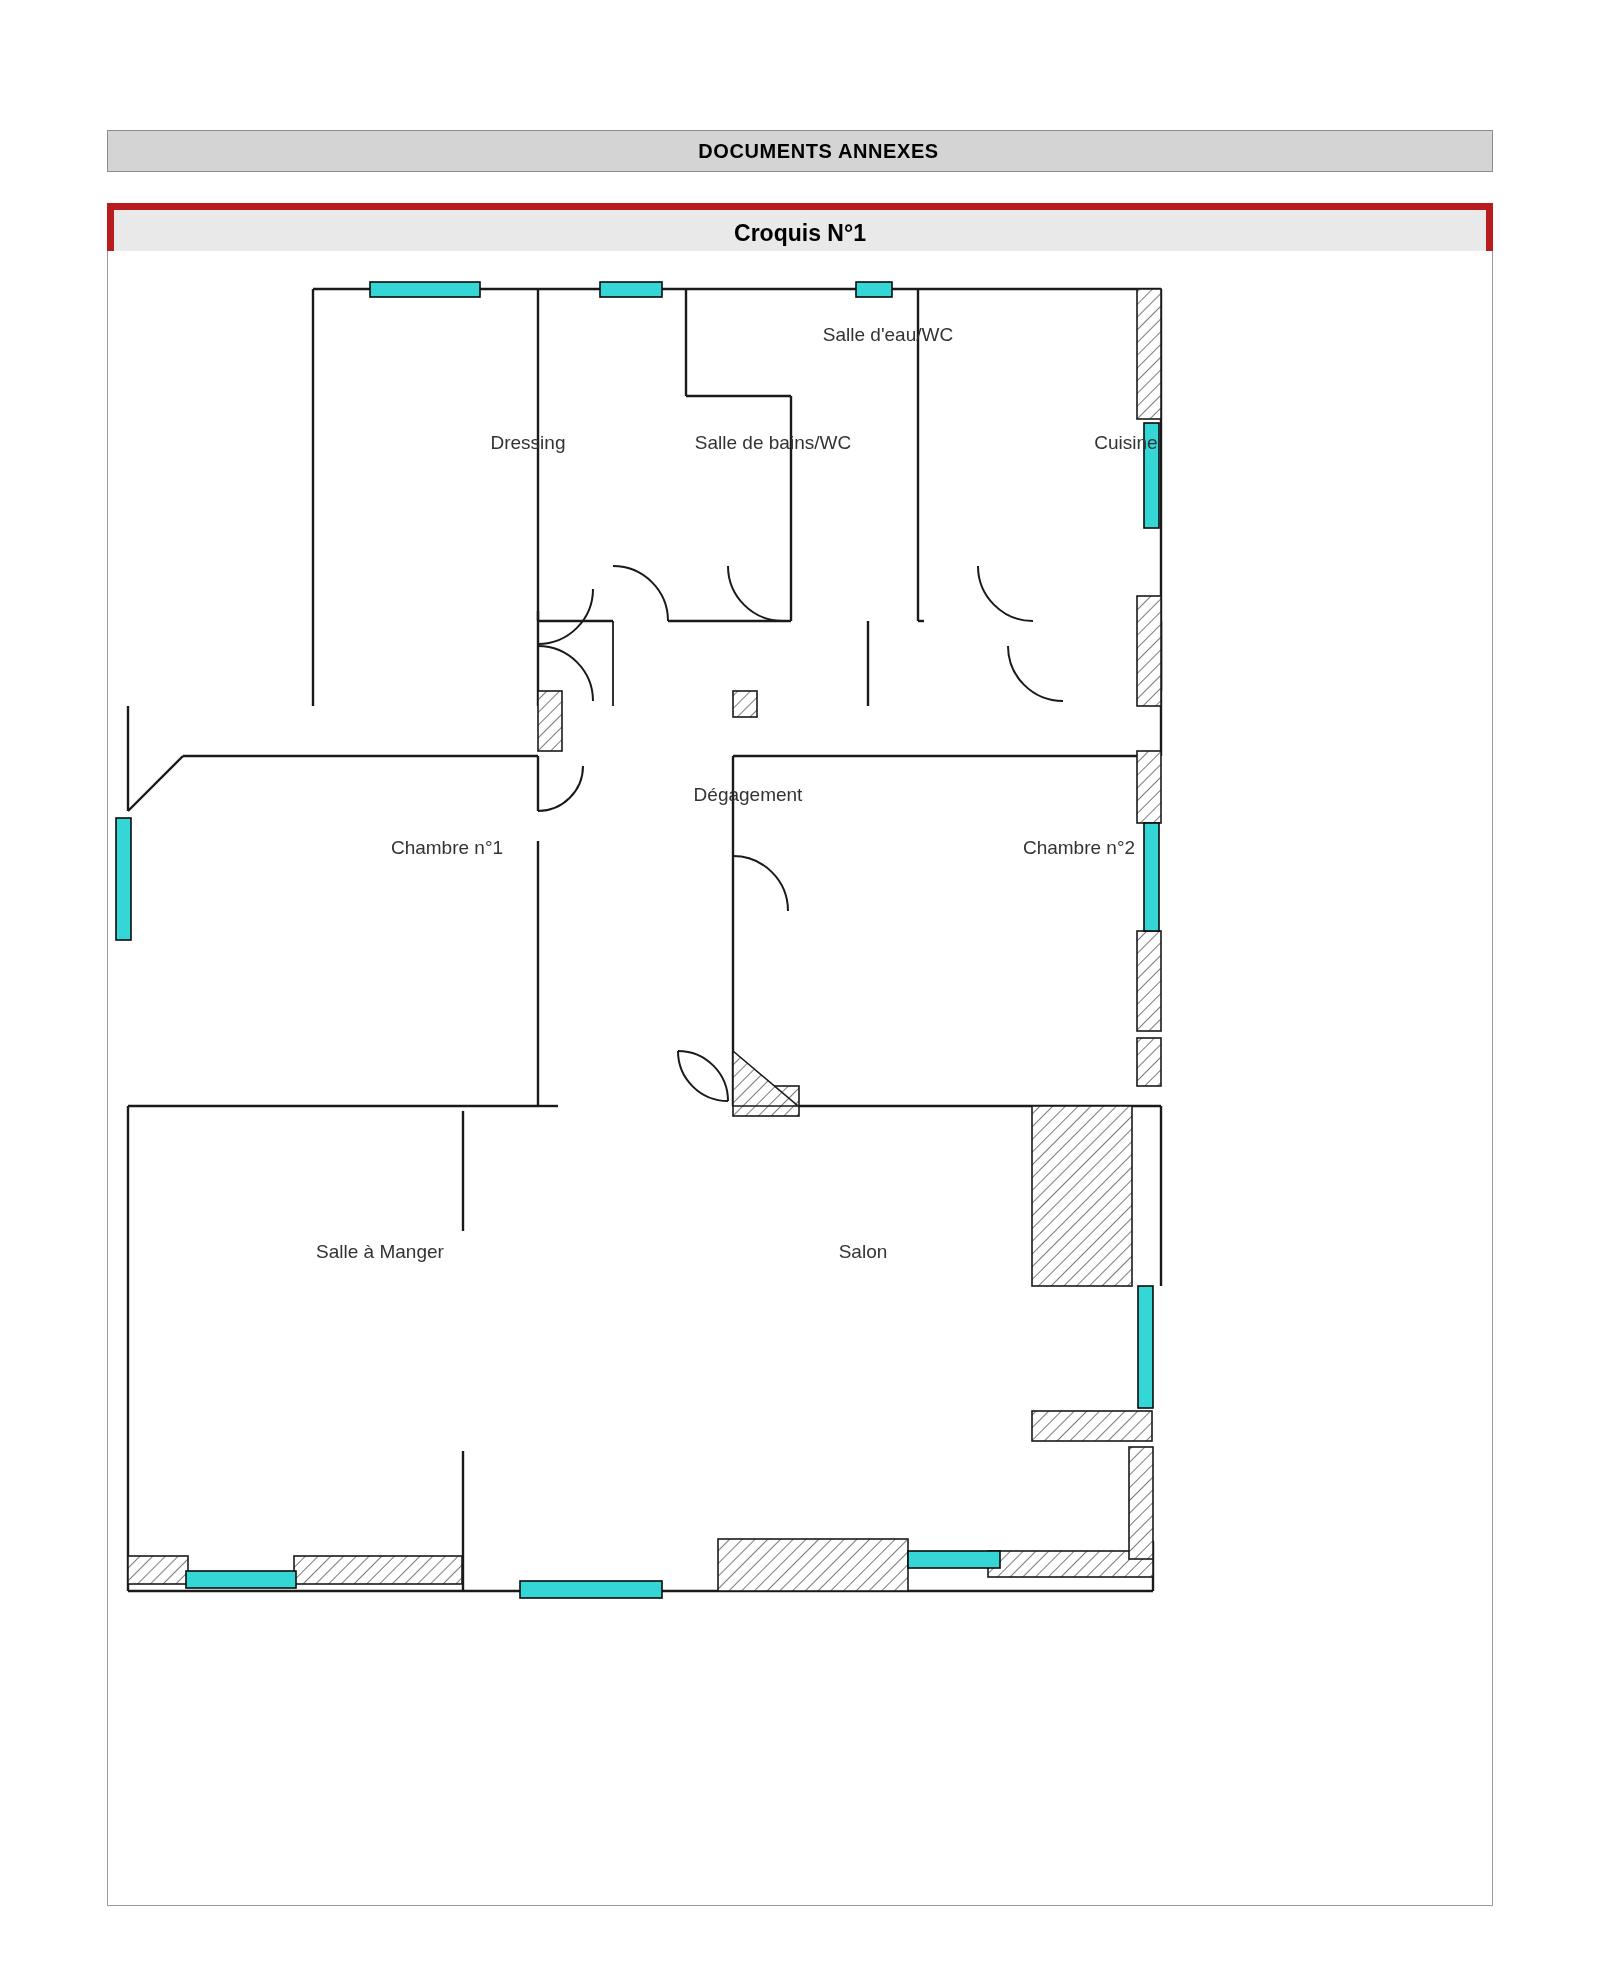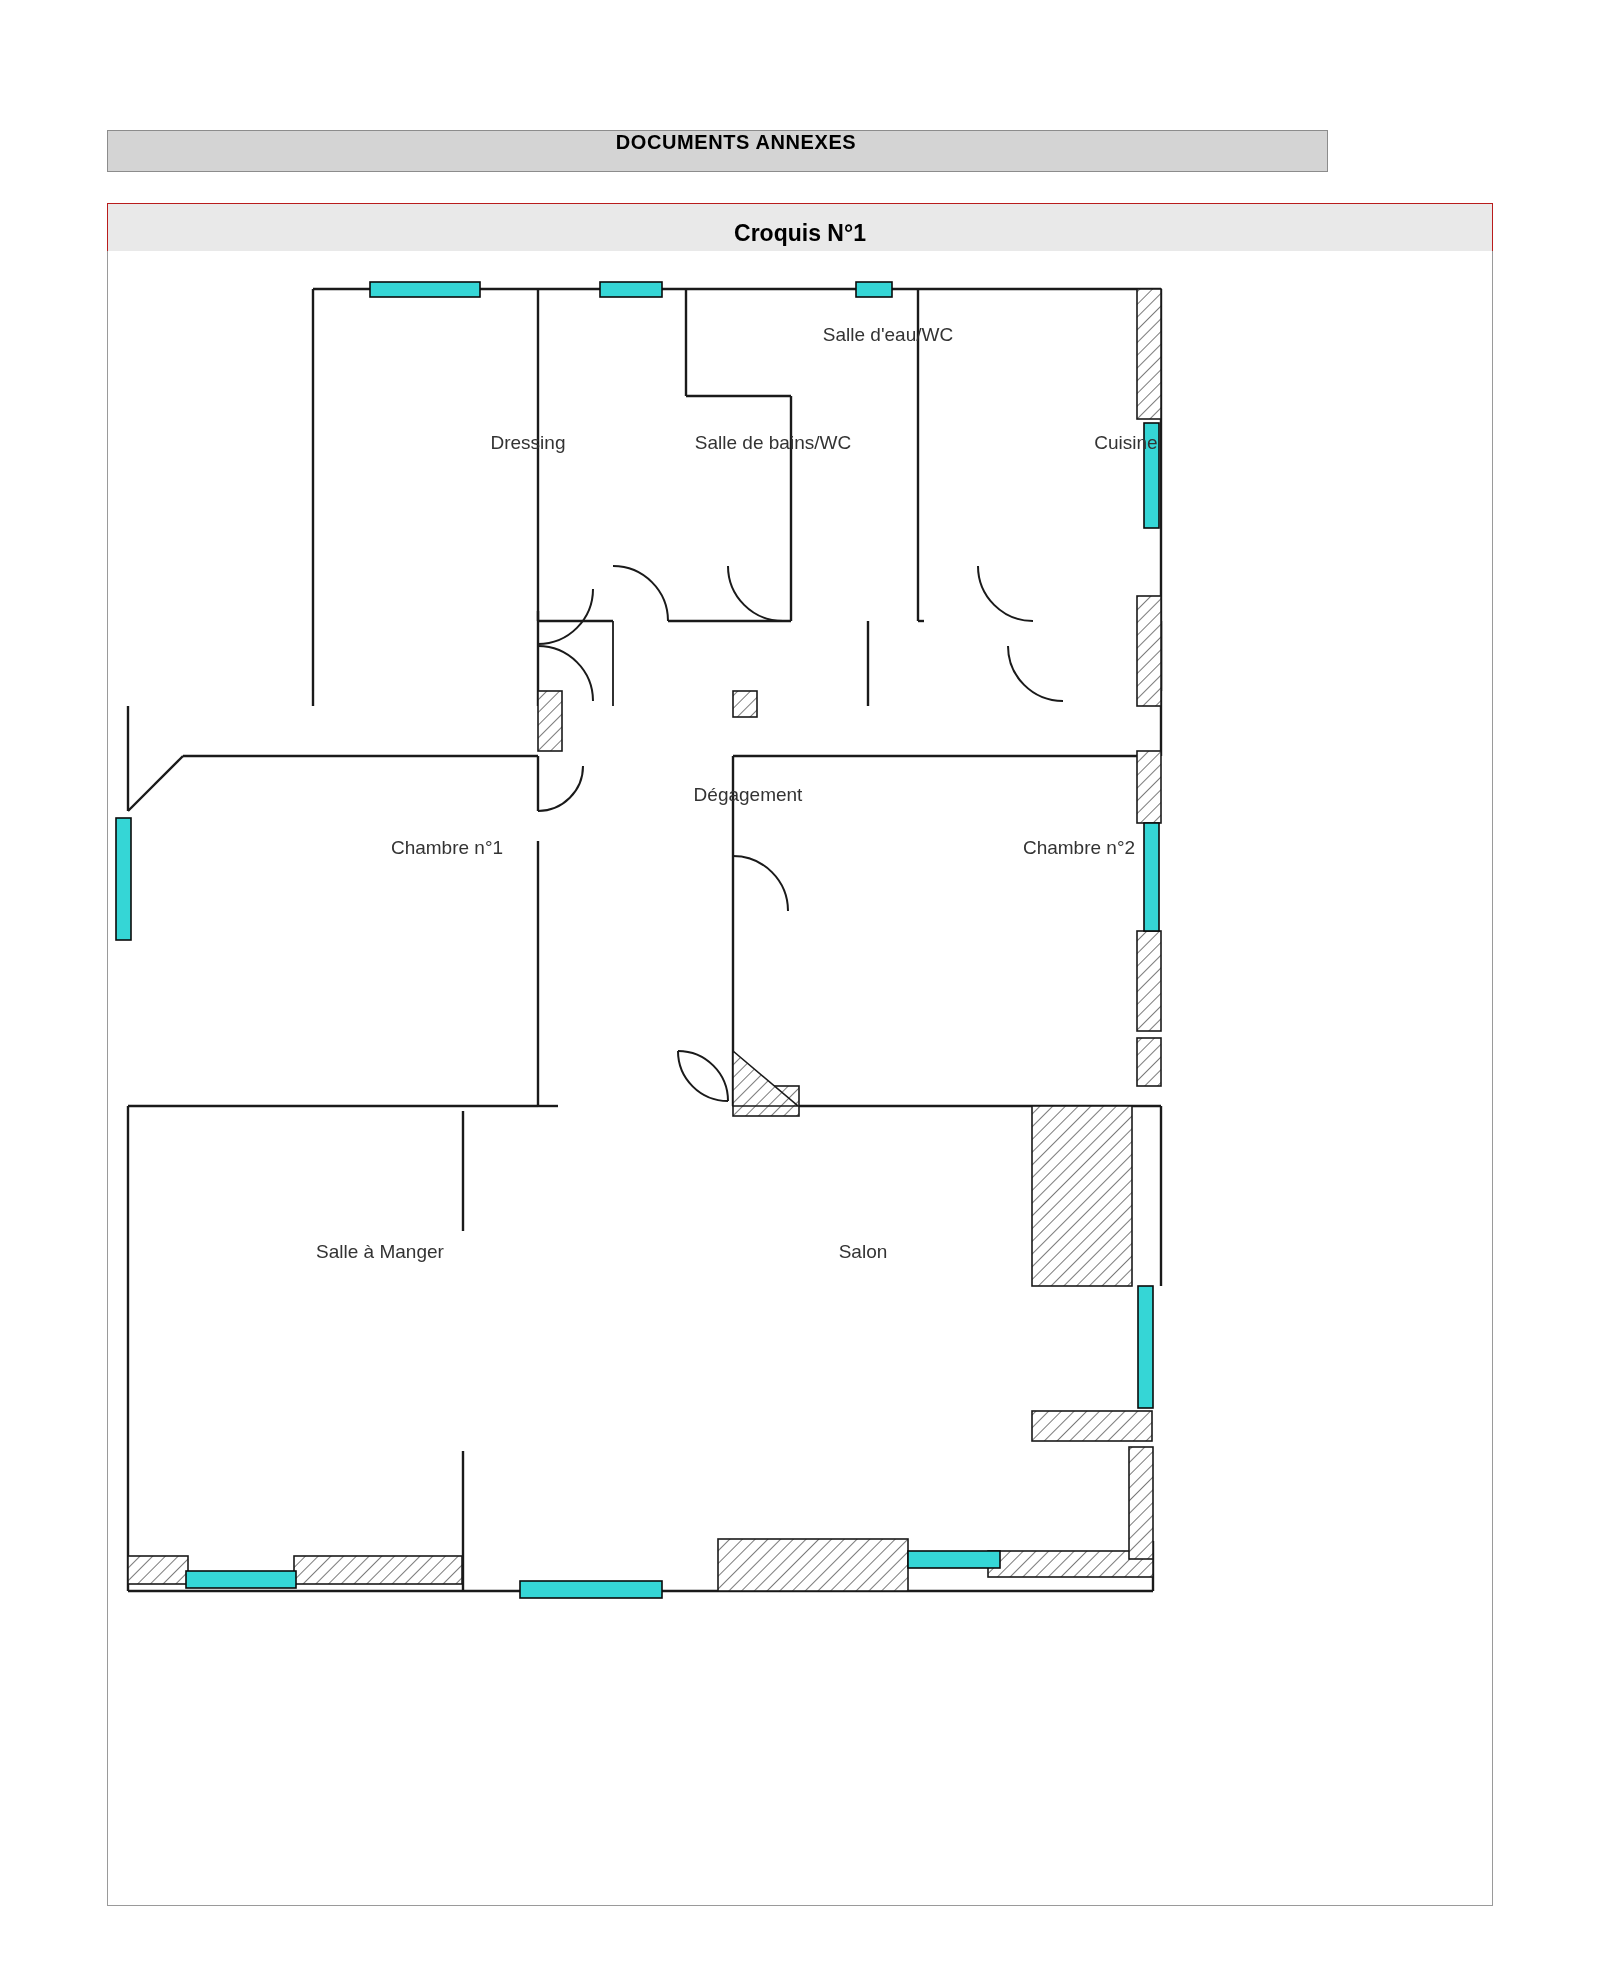--- a/index.html
+++ b/index.html
@@ -18,44 +18,44 @@
     position: absolute;
     left: 0; top: 0;
     width: 1600px;
     height: 1964px;
   }
   
   .banner {
     position: absolute;
     left: 107px;
     top: 130px;
-    width: 1221px;
+    width: 1386px;
     height: 42px;
     background: #d4d4d4;
     border: 1px solid #8c8c8c;
     box-sizing: border-box;
     display: flex;
-    align-items: flex-start;
+    align-items: center;
     justify-content: center;
     padding-left: 37px;
   }
   .banner span {
     font-size: 20px;
     font-weight: bold;
     letter-spacing: 0.6px;
     color: #000;
   }
   .subbanner {
     position: absolute;
     left: 107px;
     top: 203px;
     width: 1386px;
     height: 60px;
     background: #e9e9e9;
-    border: 1px solid #b91c1c;
+    border: 7px solid #b91c1c;
     box-sizing: border-box;
     display: flex;
     align-items: center;
     justify-content: center;
   }
   .subbanner span {
     font-size: 23px;
     font-weight: bold;
     color: #000;
   }

